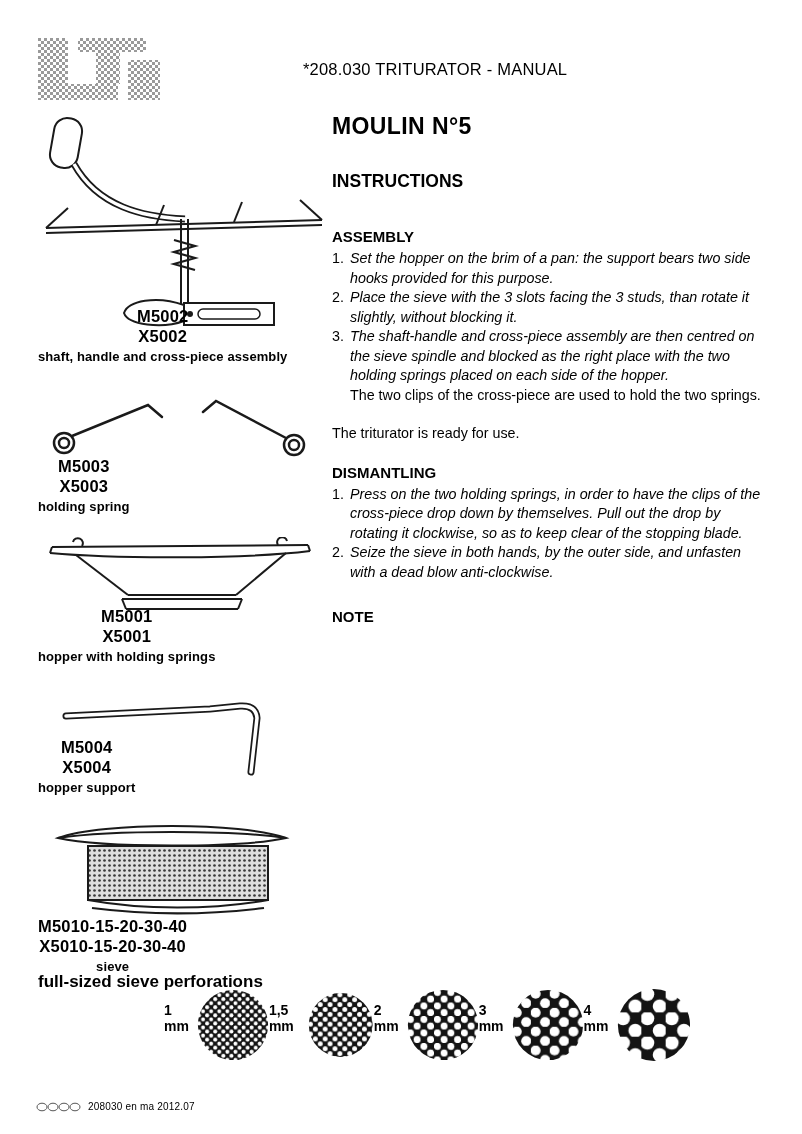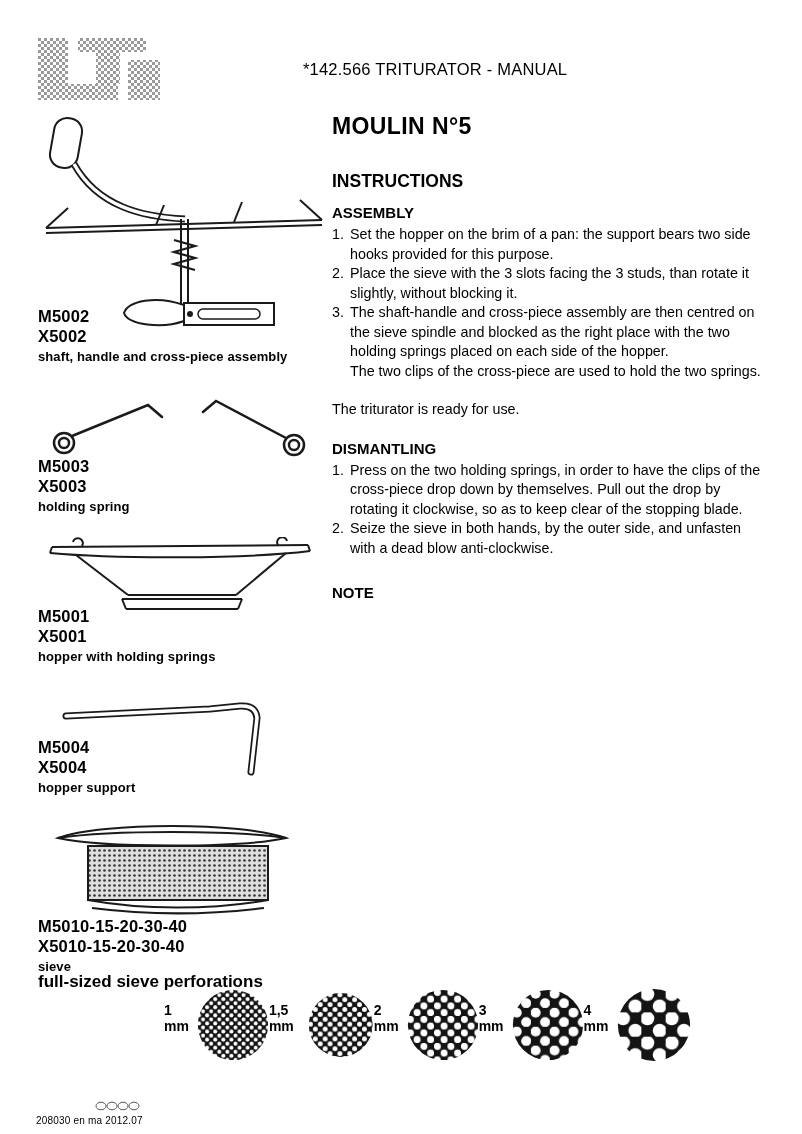--- a/index.html
+++ b/index.html
@@ -12,45 +12,45 @@
   svg { display:block; }
 
   
   .logo { position:absolute; left:38px; top:38px; }
   .doc-header { position:absolute; left:303px; top:60px; font-size:16.5px; letter-spacing:0.2px; white-space:nowrap; }
   .doc-header .bold { font-weight:normal; }
 
   
   .right-col { position:absolute; left:332px; top:113px; width:434px; }
   .product-title { font-size:23px; font-weight:bold; letter-spacing:0.4px; margin-bottom:31px; }
-  .instructions-heading { font-size:17.5px; font-weight:bold; margin-bottom:12px; }
+  .instructions-heading { font-size:17.5px; font-weight:bold; margin-bottom:36px; }
   .section-heading { font-size:15px; font-weight:bold; margin-bottom:4px; }
   .body-text { font-size:14.3px; line-height:19.5px; }
   .num-item { display:flex; }
   .num-item .num { width:18px; flex:none; }
-  .num-item .txt { flex:1; }
+  .num-item .txt { flex:1;font-style:italic; }
   .sub-para { margin-left:18px; }
   .gap-line { height:19px; }
   .gap-sec  { height:20px; }
   .gap-note { height:26px; }
 
   
   .part-figure { position:absolute; }
-  .part-caption { position:absolute; }
+  .part-caption { position:absolute;text-align:center; }
   .part-code  { font-size:16.5px; font-weight:bold; line-height:20px; letter-spacing:0.2px; }
   .part-label { font-size:13px; font-weight:bold; margin-top:3px; letter-spacing:0.1px; }
 
   
   .perf-label { position:absolute; left:38px; top:972px; font-size:17px; font-weight:bold; }
   .perf-row { position:absolute; left:164px; top:984px; width:478px; display:flex; justify-content:space-between; }
   .perf-cell { display:flex; align-items:center; }
   .perf-size { font-size:14px; font-weight:bold; margin-bottom:15px; }
 
   
-  .footer { position:absolute; left:36px; top:1101px; display:flex; align-items:flex-end; gap:4px;flex-direction:column; }
+  .footer { position:absolute; left:36px; top:1101px; display:flex; align-items:center; gap:4px; }
   .footer-text { font-size:10px; letter-spacing:0.2px; }
 </style>
 </head>
 <body>
 
 <div class="page">
 
   <div class="logo">
     <svg width="122" height="62" viewBox="0 0 122 62">
       <defs>
@@ -63,21 +63,21 @@
         <rect x="0" y="0" width="30" height="62"></rect>
         <rect x="0" y="46" width="80" height="16"></rect>
         <rect x="40" y="0" width="68" height="14"></rect>
         <rect x="58" y="0" width="24" height="46"></rect>
         <rect x="90" y="22" width="32" height="40"></rect>
       </g>
     </svg>
   </div>
 
   <div class="doc-header">
-    <span>*142.566</span>
+    <span>*208.030</span>
     <span class="bold">TRITURATOR -</span>
     <span>MANUAL</span>
   </div>
 
   <div class="part-figure" style="left:38px; top:112px;">
     <svg width="292" height="235" viewBox="0 0 292 235">
       <g stroke="#1a1a1a" fill="none" stroke-width="2">
         <rect x="14" y="6" width="28" height="50" rx="13" transform="rotate(10 28 31)"></rect>
         <path d="M36 52 C 60 95, 105 105, 147 107" stroke-width="7"></path>
         <path d="M36 52 C 60 95, 105 105, 147 107" stroke="#ffffff" stroke-width="3.5"></path>

